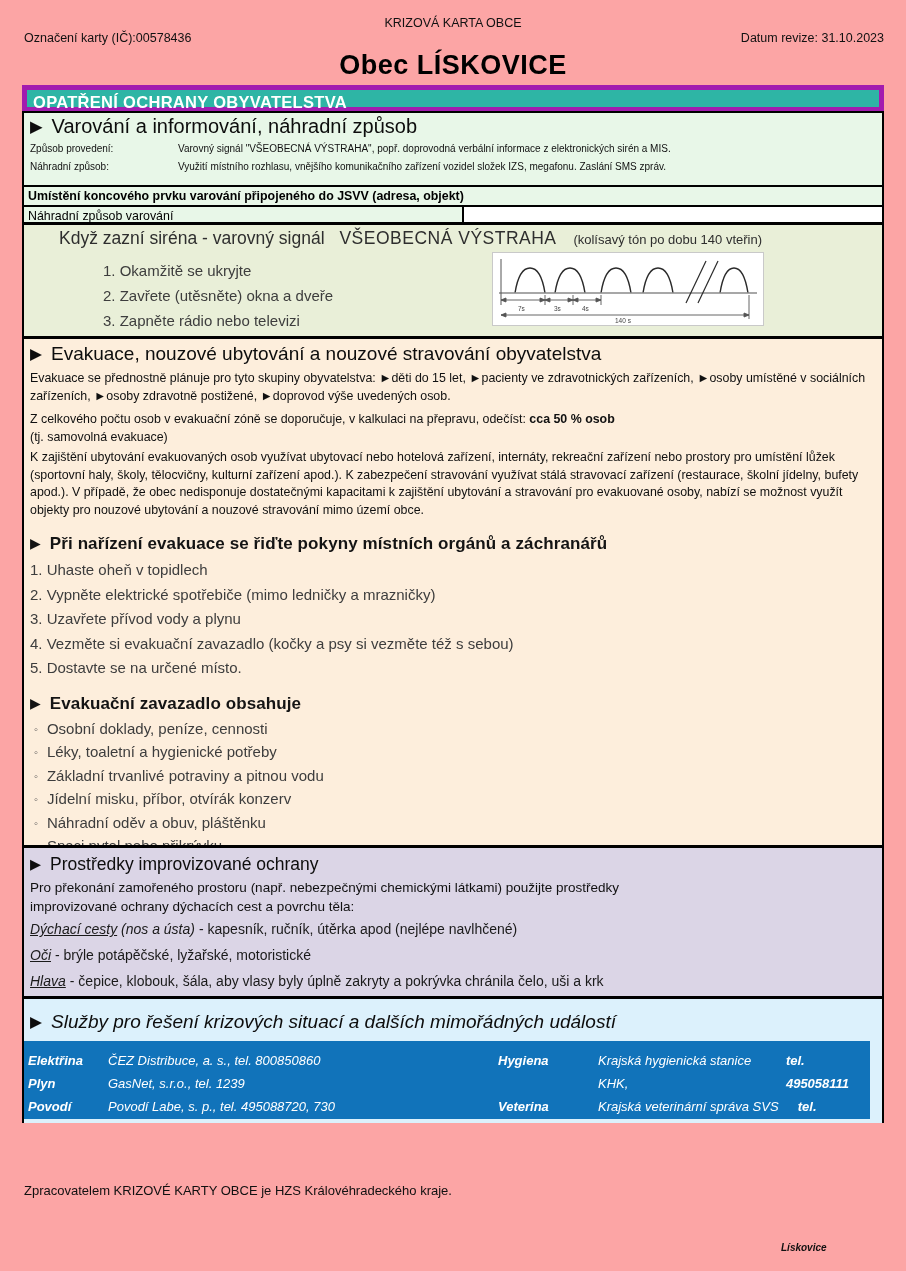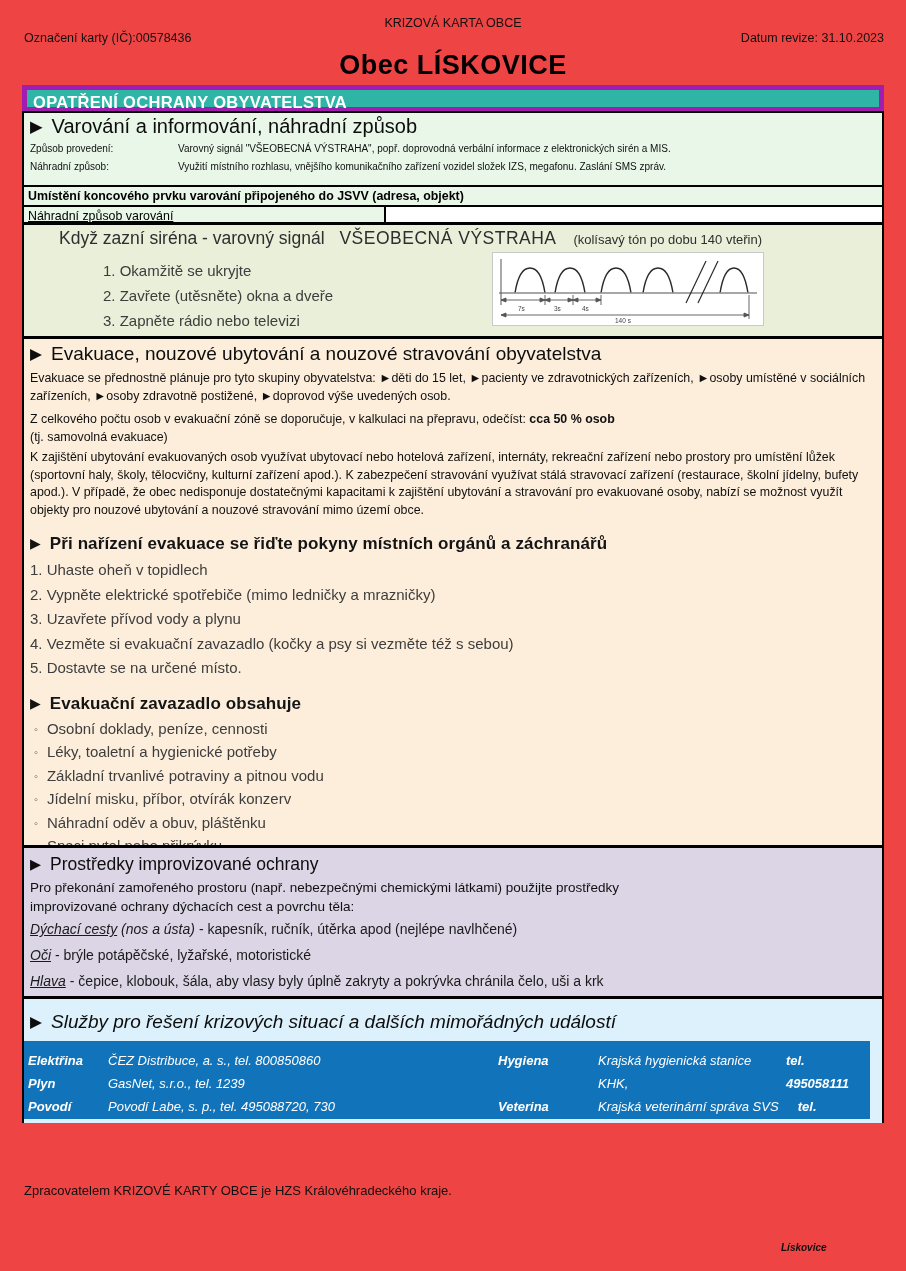--- a/index.html
+++ b/index.html
@@ -1,18 +1,18 @@
 <!DOCTYPE html>
 <html lang="cs"><head>
 <meta charset="utf-8">
 <style>
   * { margin:0; padding:0; box-sizing:border-box; }
   body { background:#fff; }
   .page {
-    position:relative; width:906px; height:1271px; background:#ef4444;
+    position:relative; width:906px; height:1271px; background:#fca5a5;
     font-family:"Liberation Sans","DejaVu Sans",sans-serif; color:#000;
     overflow:hidden;
   }
   
   .top-doc-type { position:absolute; top:16px; left:0; width:100%; text-align:center; font-size:12.5px; color:#111; }
   .top-card-id  { position:absolute; top:31px; left:24px;  font-size:12.5px; color:#111; }
   .top-revision { position:absolute; top:31px; right:22px; font-size:12.5px; color:#111; }
   .muni-title   { position:absolute; top:50px; left:0; width:100%; text-align:center; font-size:27px; font-weight:bold; letter-spacing:0.5px; }
 
   .sections { position:absolute; top:85px; left:22px; width:862px; }
@@ -26,21 +26,21 @@
 
   
   .warning { height:113px; background:#e8f7e8; }
   .sec-head { font-size:20px; color:#0d0d0d; padding:2px 0 2px 6px; }
   .sec-head::before, .sec-head-sm::before, .svc-head::before { content:"\25B6"; font-size:0.82em; margin-right:9px; position:relative; top:-1px; }
   .warn-row { display:flex; font-size:10px; line-height:18px; padding-left:6px; color:#101010; }
   .warn-row .lbl { width:148px; flex:none; }
   .warn-row .val { flex:1; padding-right:4px; }
   .jsvv-row { border-top:2px solid #000; margin-top:9px; font-size:12.4px; font-weight:bold; padding:2px 0 2px 4px; }
   .alt-row  { border-top:2px solid #000; display:flex; font-size:12.4px; height:21px; }
-  .alt-row .alt-left  { width:360px; flex:none; padding:2px 0 0 4px;text-decoration:underline; }
+  .alt-row .alt-left  { width:438px; flex:none; padding:2px 0 0 4px; }
   .alt-row .alt-right { flex:1; background:#ffffff; border-left:2px solid #000; }
 
   
   .siren { height:115px; background:#e9efd8; position:relative;padding-left:29px; }
   .siren-head { padding:3px 0 0 6px; font-size:17.5px; color:#2e2e2e; white-space:nowrap; }
   .siren-head .sig  { margin-left:10px; letter-spacing:0.5px; }
   .siren-head .note { font-size:13px; margin-left:12px; }
   .siren-steps { margin-top:9px; padding-left:6px;margin-left:44px; }
   .step { font-size:15px; color:#3d3d3d; line-height:25px; }
   .waveform-box {

